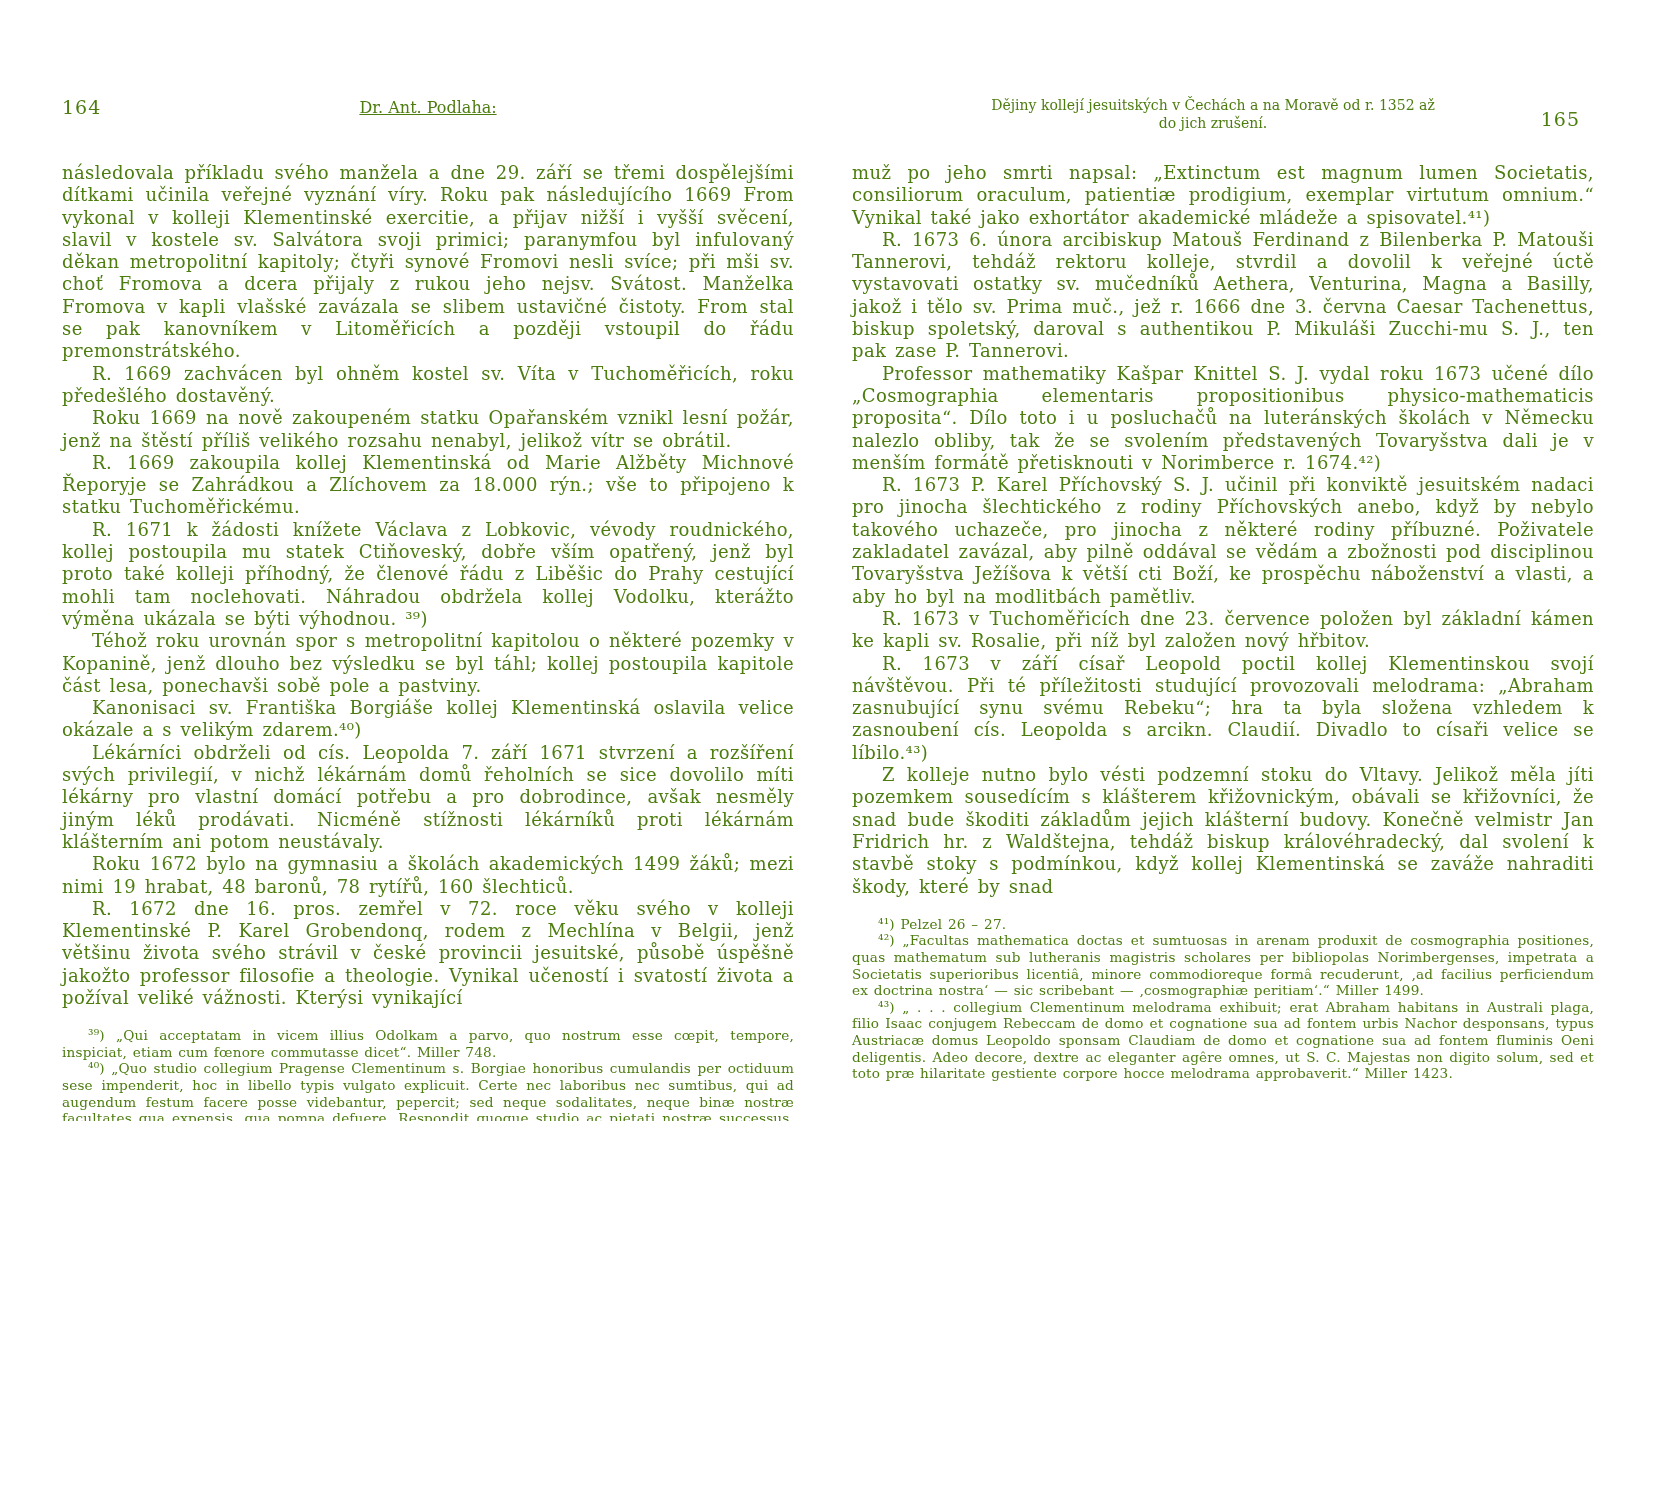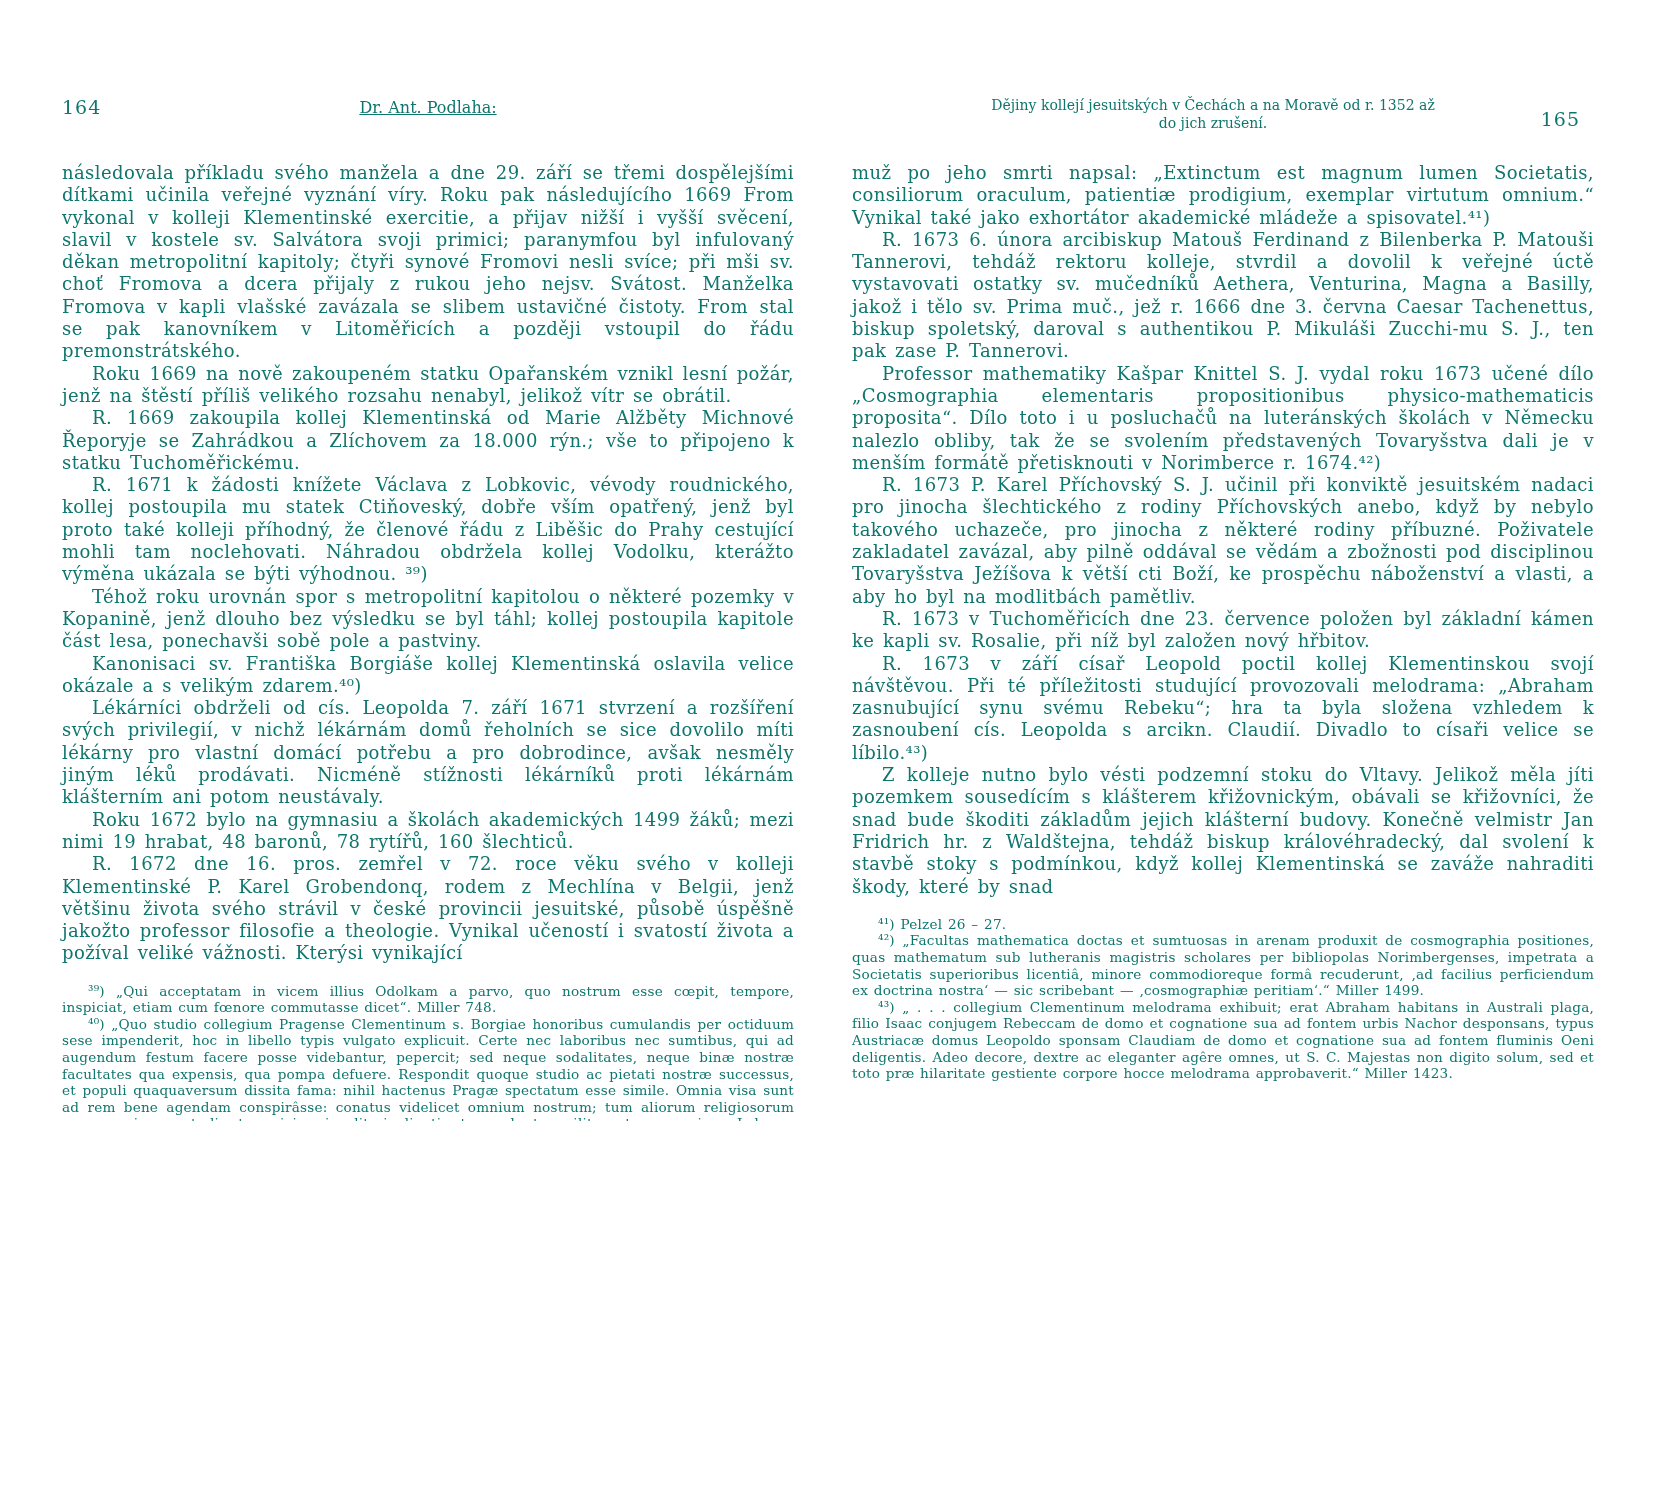--- a/index.html
+++ b/index.html
@@ -5,21 +5,21 @@
   html, body {
     margin: 0;
     padding: 0;
     background: #ffffff;
   }
   .spread {
     position: relative;
     width: 1654px;
     height: 1121px;
     background: #ffffff;
-    color: #0f766e;
+    color: #4d7c0f;
     font-family: "DejaVu Serif", "Liberation Serif", serif;
     overflow: hidden;
   }
   .page {
     position: absolute;
     top: 96px;
   }
   .page-left  { left: 62px;  width: 732px; }
   .page-right { left: 852px; width: 742px; }
 
@@ -86,20 +86,21 @@
 <div class="spread">
 
   <div class="page page-left">
     <div class="runhead">
       <span class="pageno-left">164</span>
       <div class="center-title">Dr. Ant. Podlaha:</div>
     </div>
 
     <div class="bodytext">
         <p>následovala příkladu svého manžela a dne 29. září se třemi dospělejšími dítkami učinila veřejné vyznání víry. Roku pak následujícího 1669 From vykonal v kolleji Klementinské exercitie, a přijav nižší i vyšší svěcení, slavil v kostele sv. Salvátora svoji primici; paranymfou byl infulovaný děkan metropolitní kapitoly; čtyři synové Fromovi nesli svíce; při mši sv. choť Fromova a dcera přijaly z rukou jeho nejsv. Svátost. Manželka Fromova v kapli vlašské zavázala se slibem ustavičné čistoty. From stal se pak kanovníkem v Litoměřicích a později vstoupil do řádu premonstrátského.</p>
+        <p>R. 1669 zachvácen byl ohněm kostel sv. Víta v Tuchoměřicích, roku předešlého dostavěný.</p>
         <p>Roku 1669 na nově zakoupeném statku Opařanském vznikl lesní požár, jenž na štěstí příliš velikého rozsahu nenabyl, jelikož vítr se obrátil.</p>
         <p>R. 1669 zakoupila kollej Klementinská od Marie Alžběty Michnové Řeporyje se Zahrádkou a Zlíchovem za 18.000 rýn.; vše to připojeno k statku Tuchoměřickému.</p>
         <p>R. 1671 k žádosti knížete Václava z Lobkovic, vévody roudnického, kollej postoupila mu statek Ctiňoveský, dobře vším opatřený, jenž byl proto také kolleji příhodný, že členové řádu z Liběšic do Prahy cestující mohli tam noclehovati. Náhradou obdržela kollej Vodolku, kterážto výměna ukázala se býti výhodnou. ³⁹)</p>
         <p>Téhož roku urovnán spor s metropolitní kapitolou o některé pozemky v Kopanině, jenž dlouho bez výsledku se byl táhl; kollej postoupila kapitole část lesa, ponechavši sobě pole a pastviny.</p>
         <p>Kanonisaci sv. Františka Borgiáše kollej Klementinská oslavila velice okázale a s velikým zdarem.⁴⁰)</p>
         <p>Lékárníci obdrželi od cís. Leopolda 7. září 1671 stvrzení a rozšíření svých privilegií, v nichž lékárnám domů řeholních se sice dovolilo míti lékárny pro vlastní domácí potřebu a pro dobrodince, avšak nesměly jiným léků prodávati. Nicméně stížnosti lékárníků proti lékárnám klášterním ani potom neustávaly.</p>
         <p>Roku 1672 bylo na gymnasiu a školách akademických 1499 žáků; mezi nimi 19 hrabat, 48 baronů, 78 rytířů, 160 šlechticů.</p>
         <p>R. 1672 dne 16. pros. zemřel v 72. roce věku svého v kolleji Klementinské P. Karel Grobendonq, rodem z Mechlína v Belgii, jenž většinu života svého strávil v české provincii jesuitské, působě úspěšně jakožto professor filosofie a theologie. Vynikal učeností i svatostí života a požíval veliké vážnosti. Kterýsi vynikající</p>
       </div>
 

